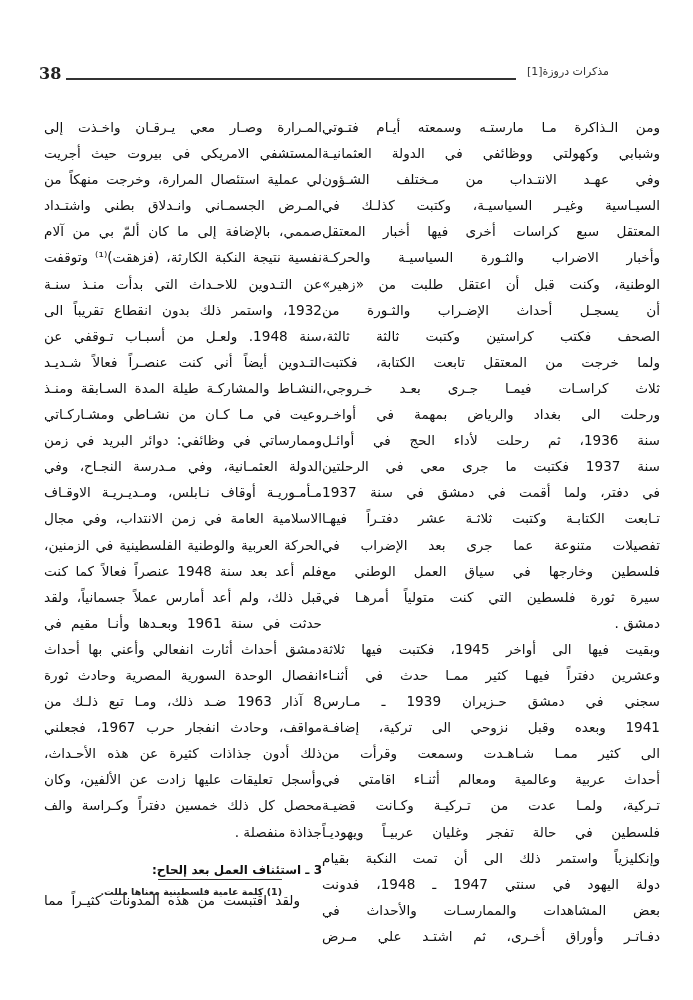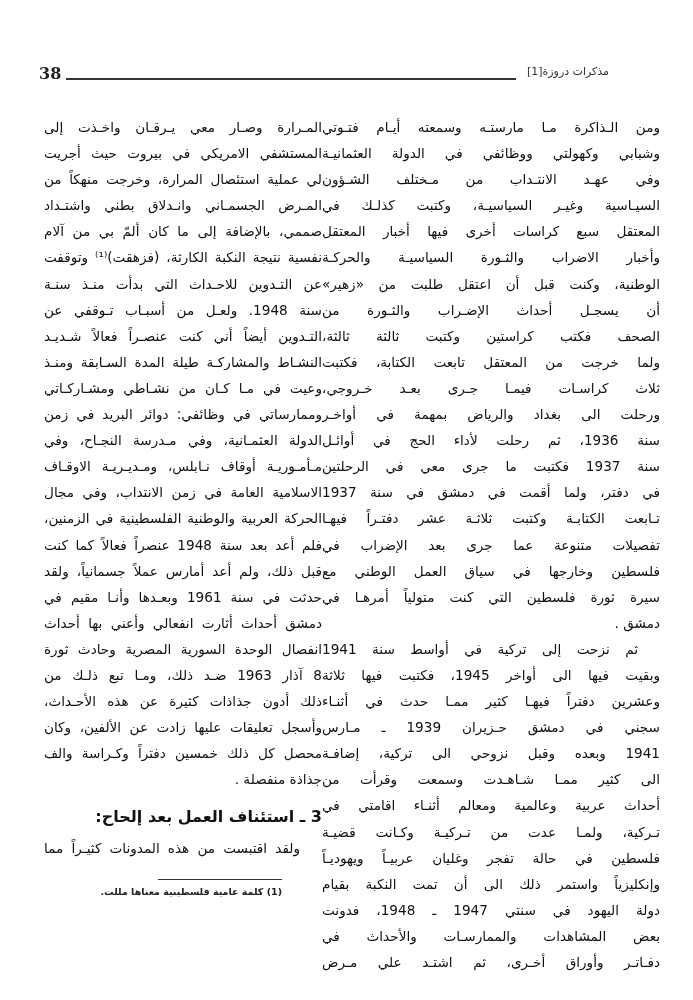--- a/index.html
+++ b/index.html
@@ -10,21 +10,21 @@
   .header { position:absolute; top:62px; left:38px; width:580px; height:24px; }
   .page-num { position:absolute; left:1px; top:2px; font-family:"DejaVu Serif", serif; font-weight:bold; font-size:16px; color:#222; }
   .header-rule { position:absolute; left:28px; right:102px; top:16px; height:2px; background:#333; }
   .running-title { position:absolute; right:9px; top:3px; font-size:11px; color:#333; direction:rtl; white-space:nowrap; }
   .col { position:absolute; direction:rtl; text-align:justify; font-size:13.6px; line-height:26.1px; }
   .col-right { left:322px; width:338px; top:114px; }
   .col-left { left:28px; width:278px; top:114px;margin-left:16px; }
   .line { display:block; text-align-last:justify; white-space:nowrap; overflow:hidden; height:26.1px; }
   .line.last { text-align-last:right; }
   .indent { padding-right:22px; }
-  .heading { font-weight:bold; font-size:16px; margin-top:12px; }
+  .heading { font-weight:bold; font-size:12px; margin-top:12px; }
   .fn-rule { position:absolute; left:158px; width:124px; top:879px; height:1px; background:#333; }
   .footnote { position:absolute; left:60px; width:222px; top:886px; direction:rtl; font-size:9.5px; color:#222; white-space:nowrap;font-weight:bold; }
 </style>
 </head>
 <body>
 
 <div class="header">
   <span class="page-num">38</span>
   <div class="header-rule"></div>
   <span class="running-title">مذكرات دروزة[1]</span>
@@ -44,21 +44,20 @@
     <span class="line">ثلاث كراسـات فيمـا جـرى بعـد خـروجي،</span>
     <span class="line">ورحلت الى بغداد والرياض بمهمة في أواخـر</span>
     <span class="line">سنة 1936، ثم رحلت لأداء الحج في أوائـل</span>
     <span class="line">سنة 1937 فكتبت ما جرى معي في الرحلتين</span>
     <span class="line">في دفتر، ولما أقمت في دمشق في سنة 1937</span>
     <span class="line">تـابعت الكتابـة وكتبت ثلاثـة عشر دفتـراً فيهـا</span>
     <span class="line">تفصيلات متنوعة عما جرى بعد الإضراب في</span>
     <span class="line">فلسطين وخارجها في سياق العمل الوطني مع</span>
     <span class="line">سيرة ثورة فلسطين التي كنت متولياً أمرهـا في</span>
     <span class="line last">دمشق .</span>
-    <span class="line indent">ثم نزحت إلى تركية في أواسط سنة 1941</span>
     <span class="line">وبقيت فيها الى أواخر 1945، فكتبت فيها ثلاثة</span>
     <span class="line">وعشرين دفتراً فيهـا كثير ممـا حدث في أثنـاء</span>
     <span class="line">سجني في دمشق حـزيران 1939 ـ مـارس</span>
     <span class="line">1941 وبعده وقبل نزوحي الى تركية، إضافـة</span>
     <span class="line">الى كثير ممـا شـاهـدت وسمعت وقرأت من</span>
     <span class="line">أحداث عربية وعالمية ومعالم أثنـاء اقامتي في</span>
     <span class="line">تـركية، ولمـا عدت من تـركيـة وكـانت قضيـة</span>
     <span class="line">فلسطين في حالة تفجر وغليان عربيـاً ويهوديـاً</span>
     <span class="line">وإنكليزياً واستمر ذلك الى أن تمت النكبة بقيام</span>
     <span class="line">دولة اليهود في سنتي 1947 ـ 1948، فدونت</span>
@@ -66,35 +65,37 @@
     <span class="line">دفـاتـر وأوراق أخـرى، ثم اشتـد علي مـرض</span>
   </div>
 <div class="col col-left" id="col-left">
     <span class="line">المـرارة وصـار معي يـرقـان واخـذت إلى</span>
     <span class="line">المستشفي الامريكي في بيروت حيث أجريت</span>
     <span class="line">لي عملية استئصال المرارة، وخرجت منهكاً من</span>
     <span class="line">المـرض الجسمـاني وانـدلاق بطني واشتـداد</span>
     <span class="line">صممي، بالإضافة إلى ما كان ألمّ بي من آلام</span>
     <span class="line">نفسية نتيجة النكبة الكارثة، (فزهقت)⁽¹⁾ وتوقفت</span>
     <span class="line">عن التـدوين للاحـداث التي بدأت منـذ سنـة</span>
+    <span class="line">1932، واستمر ذلك بدون انقطاع تقريباً الى</span>
     <span class="line">سنة 1948. ولعـل من أسبـاب تـوقفي عن</span>
     <span class="line">التـدوين أيضاً أني كنت عنصـراً فعالاً شـديـد</span>
     <span class="line">النشـاط والمشاركـة طيلة المدة السـابقة ومنـذ</span>
     <span class="line">وعيت في مـا كـان من نشـاطي ومشـاركـاتي</span>
     <span class="line">وممارساتي في وظائفي: دوائر البريد في زمن</span>
     <span class="line">الدولة العثمـانية، وفي مـدرسة النجـاح، وفي</span>
     <span class="line">مـأمـوريـة أوقاف نـابلس، ومـديـريـة الاوقـاف</span>
     <span class="line">الاسلامية العامة في زمن الانتداب، وفي مجال</span>
     <span class="line">الحركة العربية والوطنية الفلسطينية في الزمنين،</span>
     <span class="line">فلم أعد بعد سنة 1948 عنصراً فعالاً كما كنت</span>
     <span class="line">قبل ذلك، ولم أعد أمارس عملاً جسمانياً، ولقد</span>
     <span class="line">حدثت في سنة 1961 وبعـدها وأنـا مقيم في</span>
     <span class="line">دمشق أحداث أثارت انفعالي وأعني بها أحداث</span>
     <span class="line">انفصال الوحدة السورية المصرية وحادث ثورة</span>
     <span class="line">8 آذار 1963 ضـد ذلك، ومـا تبع ذلـك من</span>
+    <span class="line">مواقف، وحادث انفجار حرب 1967، فجعلني</span>
     <span class="line">ذلك أدون جذاذات كثيرة عن هذه الأحـداث،</span>
     <span class="line">وأسجل تعليقات عليها زادت عن الألفين، وكان</span>
     <span class="line">محصل كل ذلك خمسين دفتراً وكـراسة والف</span>
     <span class="line last">جذاذة منفصلة .</span>
     <div class="heading">3 ـ استئناف العمل بعد إلحاح:</div>
     <div style="margin-top: 4px;">
       <span class="line indent">ولقد اقتبست من هذه المدونات كثيـراً مما</span>
     </div>
   </div>
 

